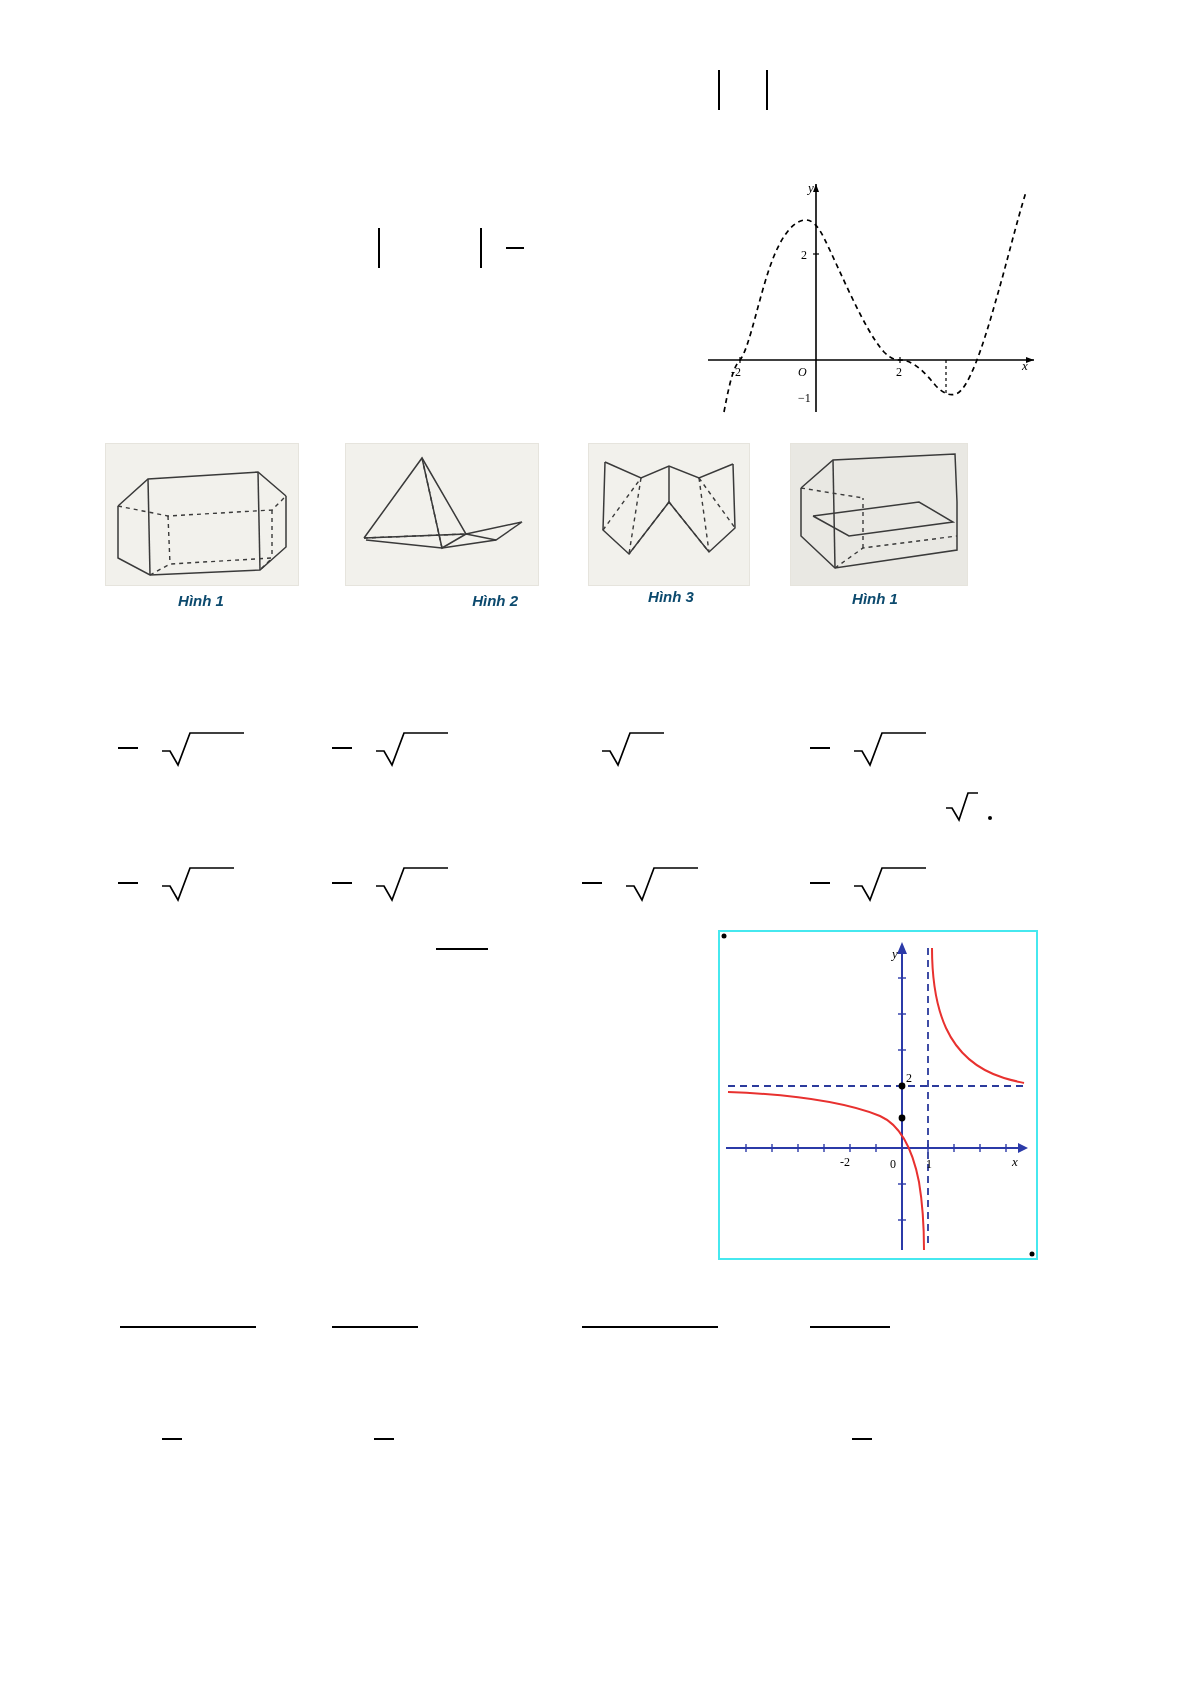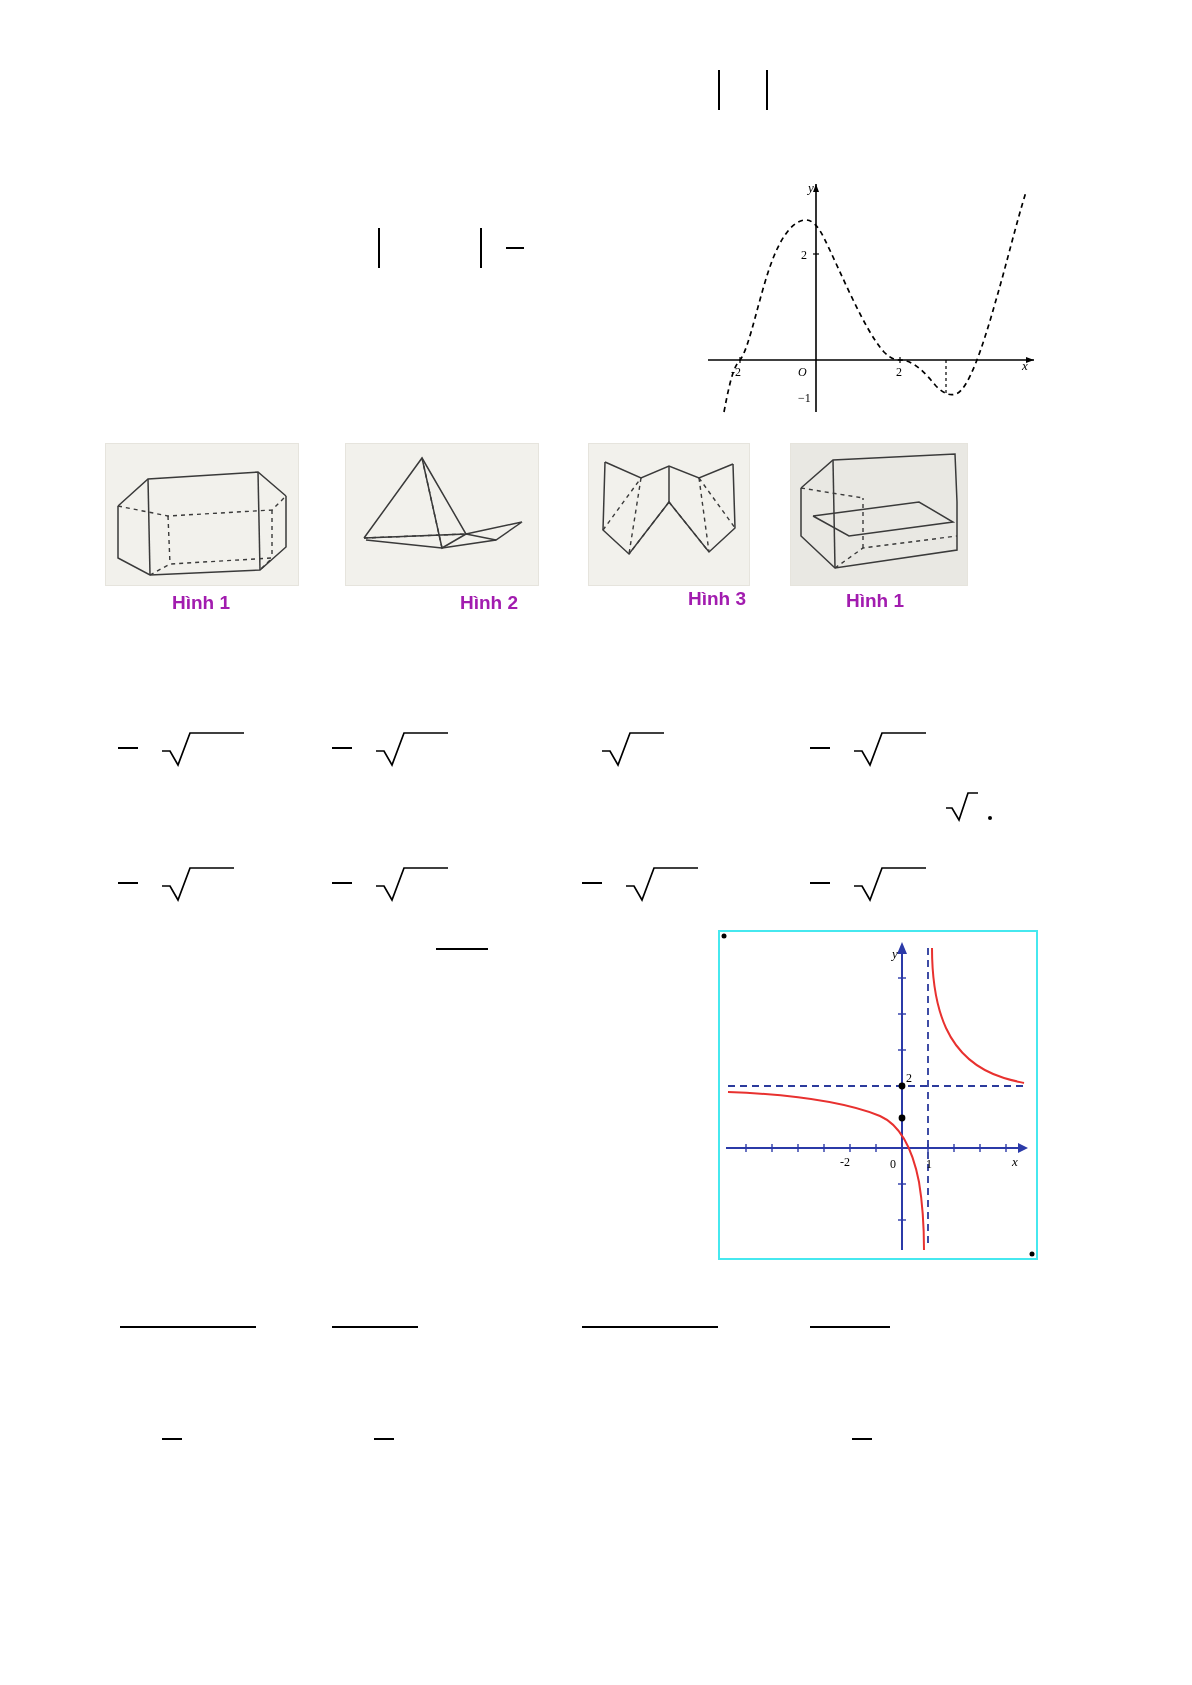--- a/index.html
+++ b/index.html
@@ -48,23 +48,24 @@
     width: 4px; height: 4px;
     background: #000;
     border-radius: 50%;
   }
 
   
   .fig-caption {
     position: absolute;
     font-family: "Liberation Sans", sans-serif;
     font-weight: bold;
-    font-size: 19px;
+    font-size: 15px;
     text-align: center;
-    color: #a21caf;
+    color: #0c4a6e;
+    font-style: italic;
   }
 
   
   .scan-fig {
     position: absolute;
     background: #f2f1ec;
     border: 1px solid #e6e4dd;
     overflow: hidden;
   }
   .scan-fig.gray { background: #e9e8e3; }
@@ -214,21 +215,21 @@
       <g fill="none" stroke="#3a3a3a" stroke-width="1.4" stroke-dasharray="4,4">
         <polyline points="44,124 72,104 166,92"></polyline>
         <line x1="72" y1="104" x2="72" y2="54"></line>
         <line x1="10" y1="44" x2="72" y2="54"></line>
       </g>
     </svg>
   </div>
 
   <div class="fig-caption" style="left:126px; top:592px; width:150px;">Hình 1</div>
   <div class="fig-caption" style="left:368px; top:592px; width:150px;text-align:right;">Hình 2</div>
-  <div class="fig-caption" style="left:596px; top:588px; width:150px;text-align:right;">Hình 3</div>
+  <div class="fig-caption" style="left:596px; top:588px; width:150px;">Hình 3</div>
   <div class="fig-caption" style="left:800px; top:590px; width:150px;">Hình 1</div>
 
   <div class="abs" style="left:110px; top:725px; width:900px; height:48px;">
 
     <div class="abs" style="left:8px; top:0px;">
       <div class="minus" style="left:0px; top:22px; width:20px;"></div>
       <div class="radical" style="left:42px; top:4px;">
         <svg width="86" height="40" viewBox="0 0 86 40">
           <path d="M2 22 L10 22 L18 36 L30 4 L84 4" fill="none" stroke="#000" stroke-width="1.7"></path>
         </svg>

